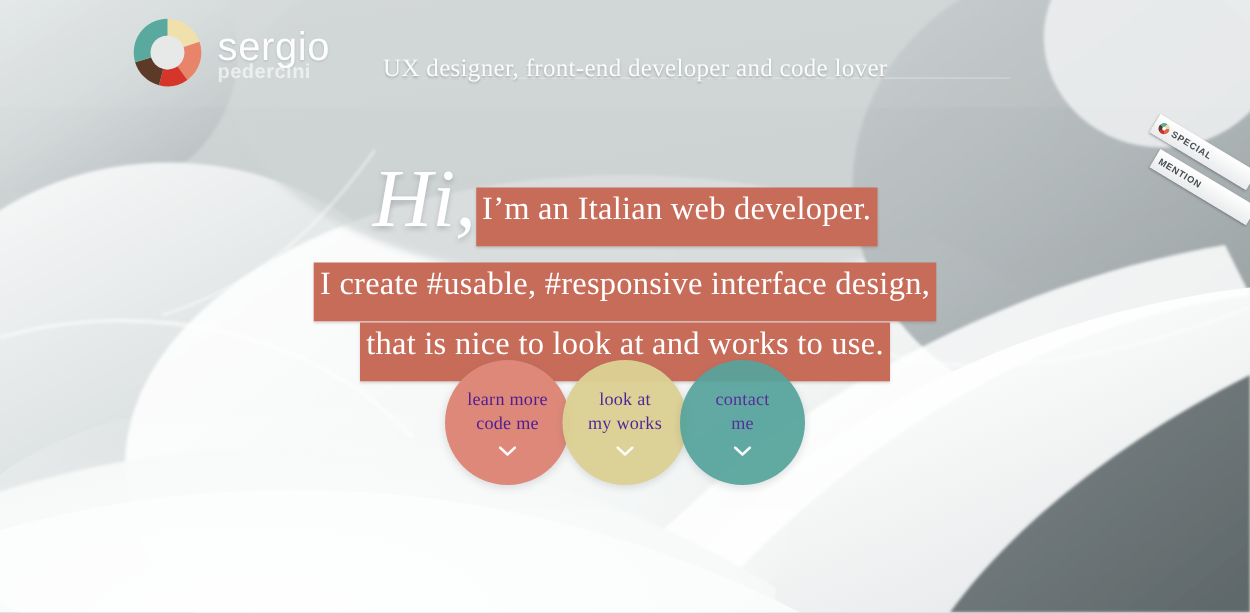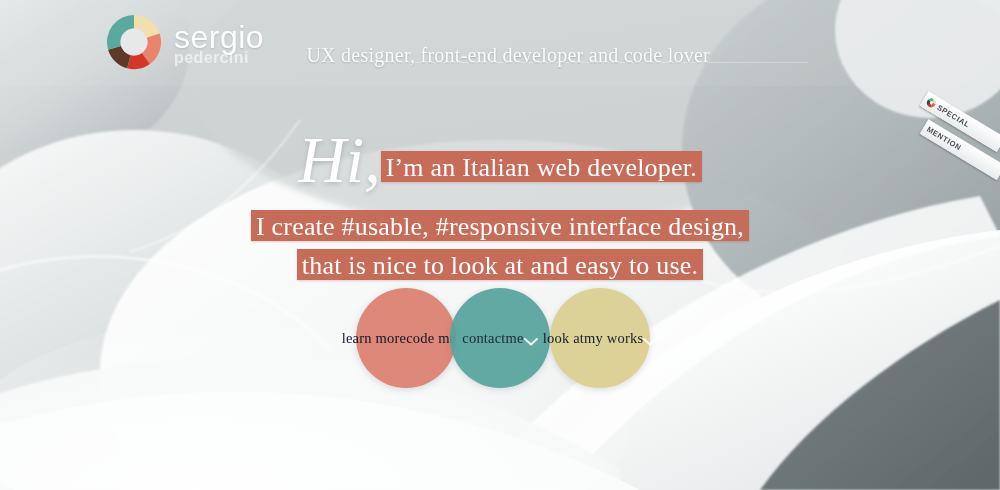--- a/index.html
+++ b/index.html
@@ -86,37 +86,37 @@
     font-size:66px; color:#ffffff; letter-spacing:0px;
     vertical-align:baseline;
     text-shadow:0 2px 4px rgba(95,100,105,.30);
     font-style:italic;
   }
   .mark {
     display:inline-block;
     background:#c86c5a;
     color:#ffffff;
     font-family:"Liberation Serif", serif;
-    padding:3px 5px 0 5px;
+    padding:3px 5px 16px 5px;
     letter-spacing:.2px;
     box-shadow:0 1px 2px rgba(110,70,60,.22);
   }
   .mark-1 { font-size:26px; line-height:28px; vertical-align:6px; }
   .mark-2 { font-size:26px; line-height:28px; }
   .mark-3 { font-size:26px; line-height:28px; }
 
   
   .circles {
     position:absolute; left:0; top:288px; width:1000px; z-index:20;
     display:flex; justify-content:center; align-items:flex-start;
   }
   .circle {
     width:100px; height:100px; border-radius:50%;
-    display:flex; align-items:center; justify-content:center;
-    color:#0f172a; cursor:pointer;
+    display:flex; flex-direction:column; align-items:center; justify-content:center;
+    color:#4c1d95; cursor:pointer;
     font-family:"Liberation Serif", serif;
     box-shadow:0 2px 7px rgba(90,95,100,.20);
   }
   .circle-lg { width:100px; height:100px; }
   .c-learn   { background:#dd8878; margin-right:-6px; }
   .c-works   { background:#dcd093; margin-right:-6px; opacity:.97; }
   .c-contact { background:#56a49c; opacity:.93; }
   .circle .c-line {
     font-size:14.5px; line-height:19px; letter-spacing:.2px;
     text-align:center; white-space:nowrap;
@@ -248,49 +248,49 @@
 </div>
 
 <div class="hero">
   <div class="hl-row hl-row-1">
     <span class="hi">Hi,</span><span class="mark mark-1">I’m an Italian web developer.</span>
   </div>
   <div class="hl-row hl-row-2">
     <span class="mark mark-2">I create #usable, #responsive interface design,</span>
   </div>
   <div class="hl-row hl-row-3">
-    <span class="mark mark-3">that is nice to look at and easy to use.</span>
+    <span class="mark mark-3">that is nice to look at and works to use.</span>
   </div>
 </div>
 
 <div class="circles">
 
   <div class="circle circle-lg c-learn">
     <div class="c-line">learn more</div>
     <div class="c-line">code me</div>
     <div class="chev">
       <svg width="14" height="8" viewBox="0 0 14 8" xmlns="http://www.w3.org/2000/svg">
         <path d="M1 1 L7 6.6 L13 1" fill="none" stroke="#ffffff" stroke-width="2" stroke-linecap="round" stroke-linejoin="round"></path>
       </svg>
     </div>
   </div>
 
+  <div class="circle circle-lg c-works">
+    <div class="c-line">look at</div>
+    <div class="c-line">my works</div>
+    <div class="chev">
+      <svg width="14" height="8" viewBox="0 0 14 8" xmlns="http://www.w3.org/2000/svg">
+        <path d="M1 1 L7 6.6 L13 1" fill="none" stroke="#ffffff" stroke-width="2" stroke-linecap="round" stroke-linejoin="round"></path>
+      </svg>
+    </div>
+  </div>
+
   <div class="circle circle-lg c-contact">
     <div class="c-line">contact</div>
     <div class="c-line">me</div>
     <div class="chev">
       <svg width="14" height="8" viewBox="0 0 14 8" xmlns="http://www.w3.org/2000/svg">
         <path d="M1 1 L7 6.6 L13 1" fill="none" stroke="#ffffff" stroke-width="2" stroke-linecap="round" stroke-linejoin="round"></path>
       </svg>
     </div>
   </div>
 
-  <div class="circle circle-lg c-works">
-    <div class="c-line">look at</div>
-    <div class="c-line">my works</div>
-    <div class="chev">
-      <svg width="14" height="8" viewBox="0 0 14 8" xmlns="http://www.w3.org/2000/svg">
-        <path d="M1 1 L7 6.6 L13 1" fill="none" stroke="#ffffff" stroke-width="2" stroke-linecap="round" stroke-linejoin="round"></path>
-      </svg>
-    </div>
-  </div>
-
 </div>
 
 </body></html>

